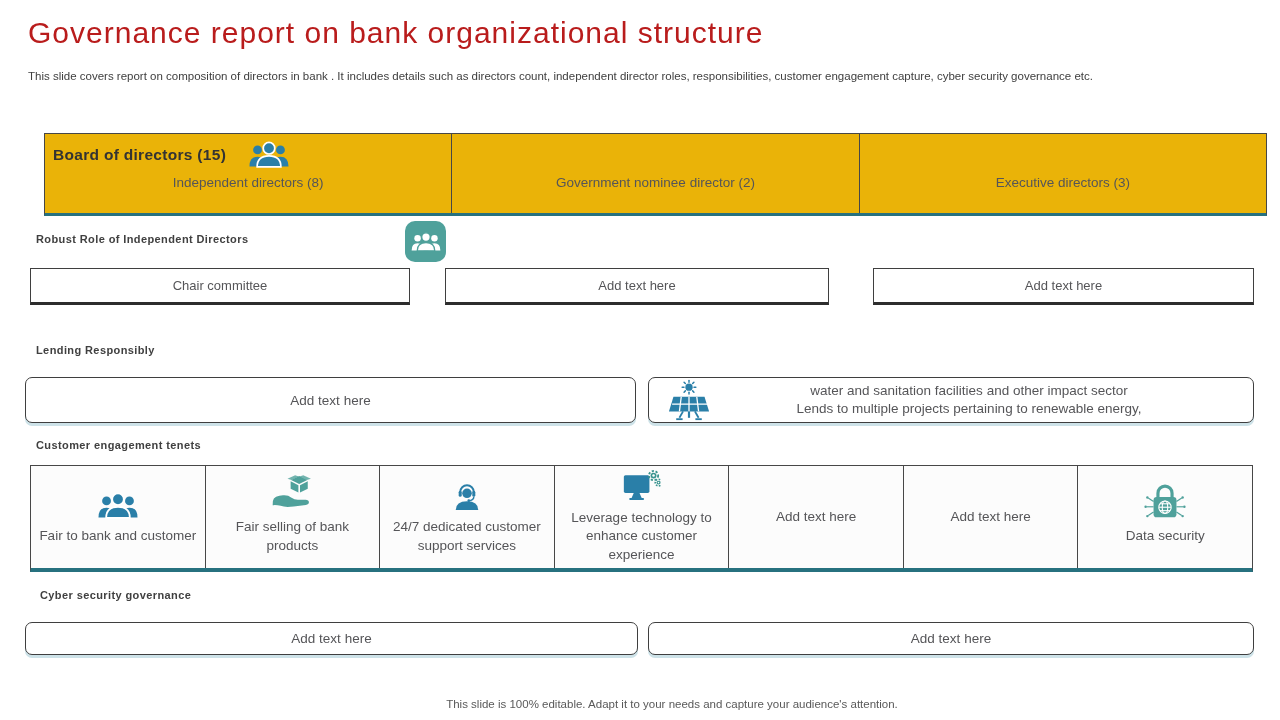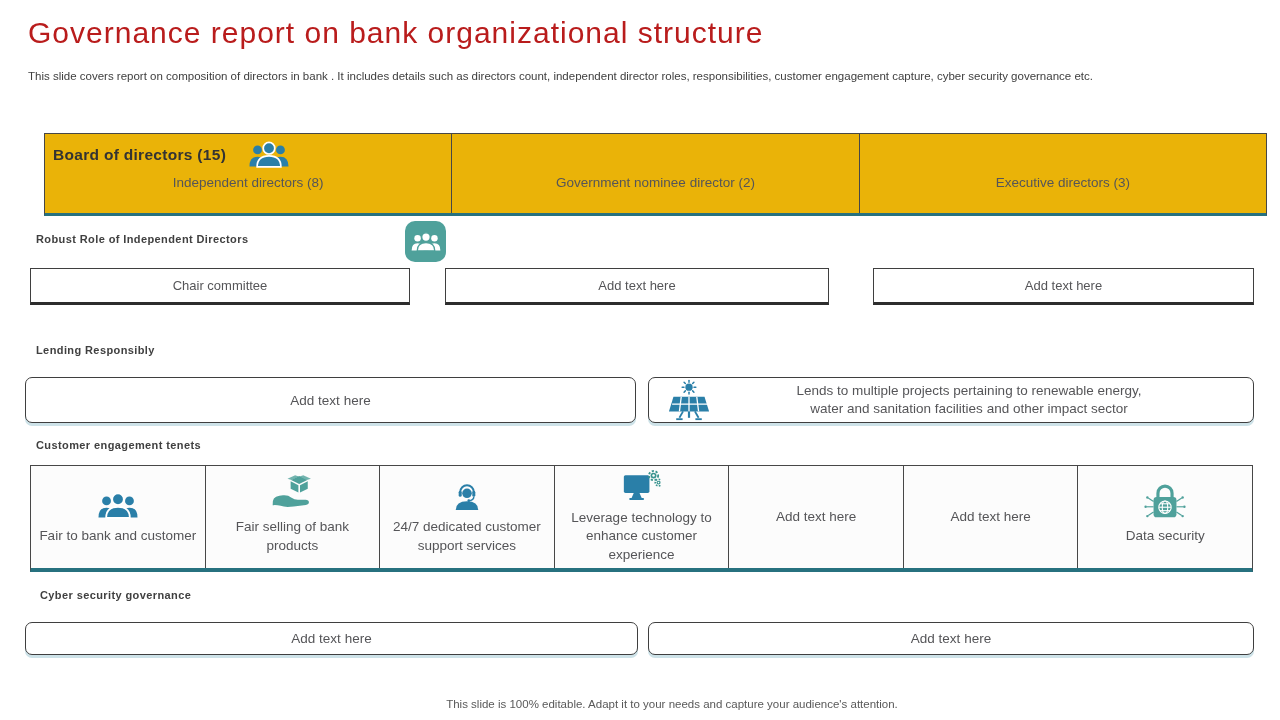--- a/index.html
+++ b/index.html
@@ -248,22 +248,22 @@
     <div class="plain-box rb3">Add text here</div>
   </div>
 
   <h2 class="sec-heading lending-heading">Lending Responsibly</h2>
   <div class="round-box lend-left">Add text here</div>
   <div class="round-box lend-right">
     <svg class="icon lend-icon" width="44" height="42">
         <use href="#sym-solar"></use>
       </svg>
     <div class="lend-text">
+      <span style="display:block">water and sanitation facilities and other impact sector</span>
       <span style="display:block">Lends to multiple projects pertaining to renewable energy,</span>
-      <span style="display:block">water and sanitation facilities and other impact sector</span>
     </div>
   </div>
 
   <h2 class="sec-heading engagement-heading">Customer engagement tenets</h2>
   <section class="eng-row">
     <div class="eng-cell">
       <span class="eng-iconbox">
         <svg class="icon" width="42" height="28">
             <use href="#sym-people-blue"></use>
           </svg>

